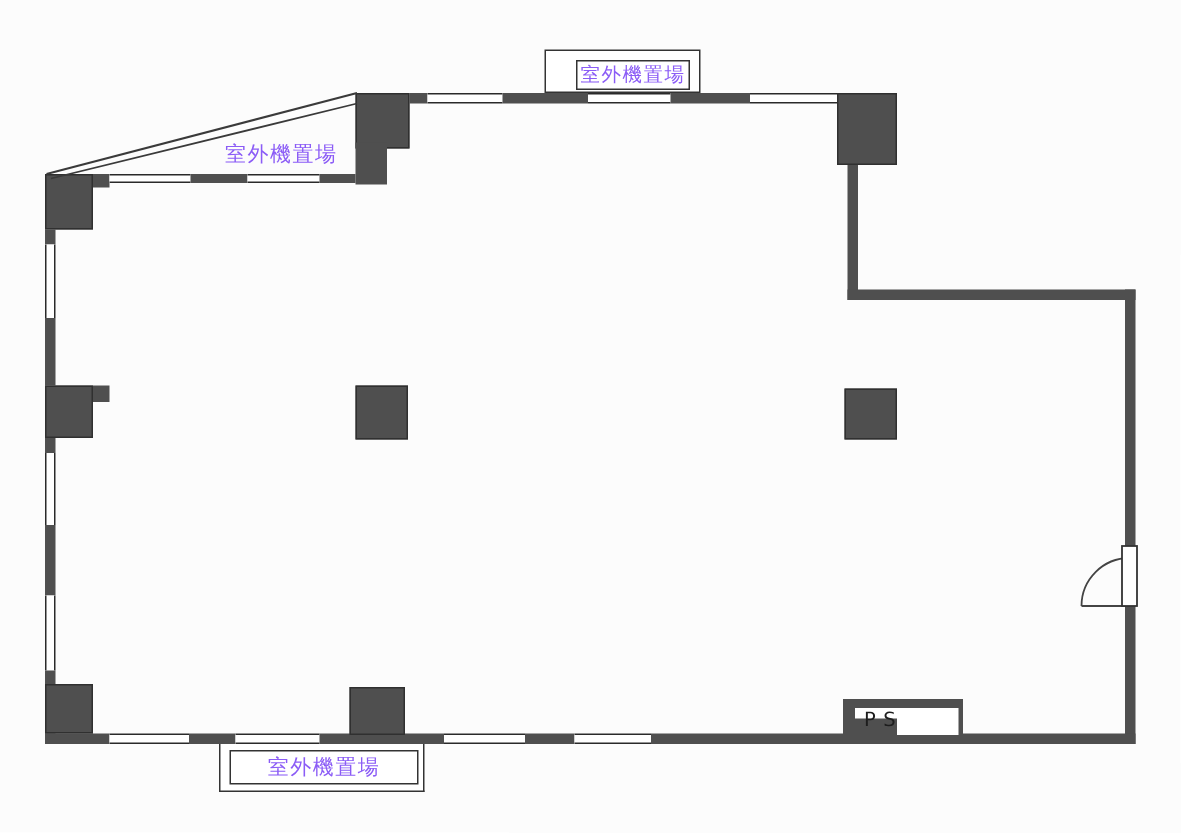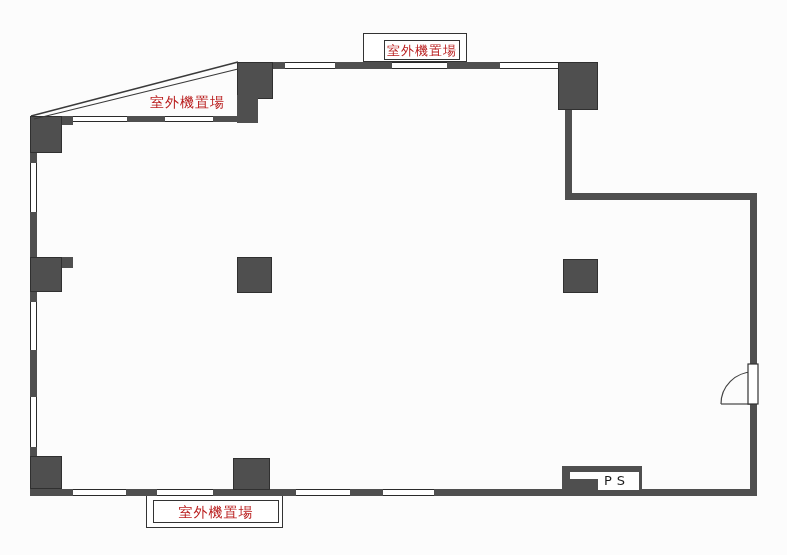--- a/index.html
+++ b/index.html
@@ -12,21 +12,21 @@
   .w{position:absolute;box-sizing:border-box;background:#4f4f4f;z-index:3;}
   .col{border:1px solid #303030;}
   .winh{position:absolute;box-sizing:border-box;background:#ffffff;
     border-top:1.5px solid #2a2a2a;border-bottom:1.5px solid #2a2a2a;z-index:3;}
   .winv{position:absolute;box-sizing:border-box;background:#ffffff;
     border-left:1.5px solid #2a2a2a;border-right:1.5px solid #2a2a2a;z-index:3;}
   .labelbox{position:absolute;box-sizing:border-box;background:#ffffff;
     border:1.5px solid #333;z-index:6;}
   .labelinner{position:absolute;box-sizing:border-box;background:#ffffff;
     border:1px solid #333;z-index:7;text-align:center;}
-  .cjk{white-space:nowrap;letter-spacing:1px;color:#b91c1c;}
+  .cjk{white-space:nowrap;letter-spacing:1px;color:#8b5cf6;}
   svg.overlay{position:absolute;left:0;top:0;z-index:5;}
   .pstext{position:absolute;z-index:7;font-size:13px;letter-spacing:5px;color:#1d1d1d;}
 </style>
 </head>
 <body>
 
 <div id="plan">
 
   <div class="w col" style="left:237px;top:62px;width:36px;height:37px;"></div>
   <div class="w" style="left:237px;top:95px;width:21px;height:28px;"></div>
@@ -51,21 +51,21 @@
   <div class="w col" style="left:233px;top:458px;width:37px;height:32px;"></div>
   <div class="winh" style="left:296px;top:489px;width:54px;height:7px;"></div>
   <div class="w" style="left:350px;top:489px;width:33px;height:7px;"></div>
   <div class="winh" style="left:383px;top:489px;width:51px;height:7px;"></div>
   <div class="w" style="left:434px;top:489px;width:129px;height:7px;"></div>
   <div class="w" style="left:642px;top:489px;width:115px;height:7px;"></div>
 
   <div class="w" style="left:562px;top:466px;width:80px;height:30px;"></div>
   <div class="abs" style="left:570px;top:472px;width:69px;height:18px;background:#fff;z-index:6;"></div>
   <div class="w" style="left:570px;top:479px;width:28px;height:11px;z-index:7;"></div>
-  <div class="pstext" style="left:604px;top:473px;">PS</div>
+  <div class="pstext" style="left:576px;top:473px;">PS</div>
 
   <div class="w col" style="left:30px;top:116px;width:32px;height:37px;"></div>
   <div class="w" style="left:62px;top:116px;width:11px;height:9px;"></div>
   <div class="w" style="left:30px;top:153px;width:7px;height:10px;"></div>
   <div class="winv" style="left:30px;top:163px;width:7px;height:49px;"></div>
   <div class="w" style="left:30px;top:212px;width:7px;height:45px;"></div>
   <div class="w col" style="left:30px;top:257px;width:32px;height:35px;"></div>
   <div class="w" style="left:62px;top:257px;width:11px;height:11px;"></div>
   <div class="w" style="left:30px;top:292px;width:7px;height:10px;"></div>
   <div class="winv" style="left:30px;top:302px;width:7px;height:48px;"></div>

